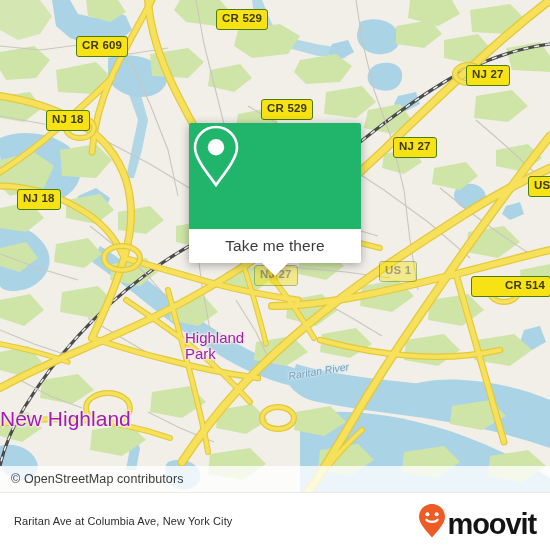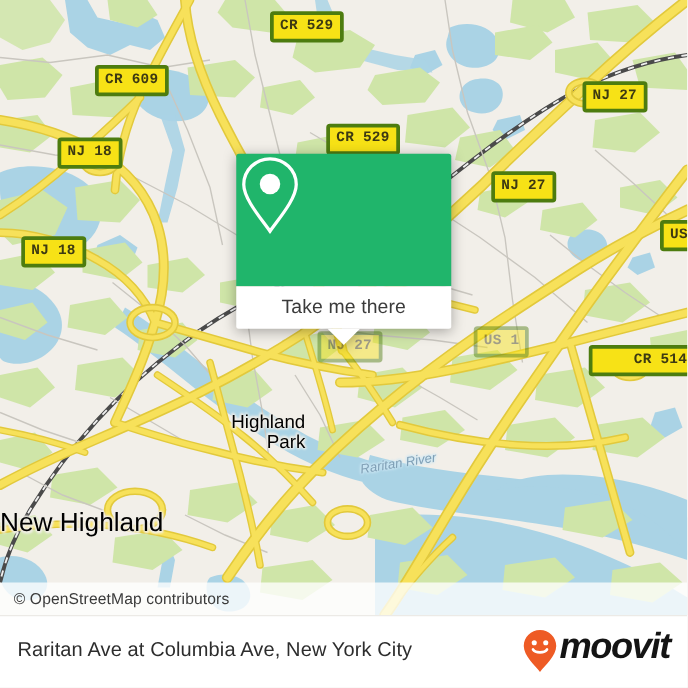--- a/index.html
+++ b/index.html
@@ -11,41 +11,40 @@
   #app{position:relative;width:550px;height:550px;overflow:hidden;background:#fff;}
 
   
   #map{position:absolute;left:0;top:0;width:550px;height:492px;overflow:hidden;background:#f2efe9;}
   #map svg{position:absolute;left:0;top:0;}
 
   
   .shield{
     position:absolute;
     background:#f7e216;
-    border:3px solid #4d7c0f;
+    border:1px solid #4d7c0f;
     border-radius:3px;
     color:#3d3a12;
     font-size:11.5px;
     font-weight:bold;
     line-height:1;
     padding:3px 5px 4px 5px;
     white-space:nowrap;
     letter-spacing:.2px;
     box-sizing:border-box;
-    font-family:Liberation Mono, monospace;
   }
   .shield.faded{opacity:.45;}
 
   
   .place{
     position:absolute;
-    color:#000000;
+    color:#a21caf;
     font-weight:normal;
     white-space:pre;
-    text-align:right;
+    text-align:left;
     text-shadow:
       1px 0 2px #f2efe9, -1px 0 2px #f2efe9,
       0 1px 2px #f2efe9, 0 -1px 2px #f2efe9,
       1px 1px 2px #f2efe9,-1px -1px 2px #f2efe9;
     line-height:1.05;
   }
   .place.big{font-size:21px;}
   .place.mid{font-size:15px;}
   .water-label{
     position:absolute;
@@ -95,22 +94,22 @@
   
   #footer{
     position:absolute;left:0;top:492px;width:550px;height:58px;
     background:#ffffff;overflow:hidden;
   }
   #footer-inner{
     position:relative;width:550px;height:58px;
     display:flex;align-items:center;justify-content:space-between;
     padding:0 14px;box-sizing:border-box;
   }
-  #footer-title{color:#2d2d2d;font-size:16px;letter-spacing:.1px;white-space:nowrap;}
-  #logo{display:flex;align-items:flex-start;gap:1px;font-style:italic;}
+  #footer-title{color:#2d2d2d;font-size:11px;letter-spacing:.1px;white-space:nowrap;}
+  #logo{display:flex;align-items:flex-end;gap:1px;}
   #logo-word{color:#141414;font-size:29px;font-weight:bold;letter-spacing:-1.1px;line-height:1;}
   .hairline{position:absolute;left:0;top:0;width:550px;height:1px;background:#eceae6;}
 </style>
 </head>
 <body>
 
 <div id="app">
 
   <div id="map">
 
@@ -338,21 +337,21 @@
           <ellipse cx="504" cy="292" rx="14" ry="10"></ellipse>
           <ellipse cx="468" cy="74" rx="13" ry="9"></ellipse>
           <ellipse cx="80" cy="128" rx="14" ry="10"></ellipse>
         </g>
 
       </g>
     </svg>
 
     <div id="shield-layer">
         <div class="shield" style="left: 216px; top: 9px;">CR 529</div>
-        <div class="shield" style="left: 76px; top: 52px;">CR 609</div>
+        <div class="shield" style="left: 76px; top: 36px;">CR 609</div>
         <div class="shield" style="left: 261px; top: 99px;">CR 529</div>
         <div class="shield" style="left: 466px; top: 65px;">NJ 27</div>
         <div class="shield" style="left: 46px; top: 110px;">NJ 18</div>
         <div class="shield" style="left: 393px; top: 137px;">NJ 27</div>
         <div class="shield" style="left: 17px; top: 189px;">NJ 18</div>
         <div class="shield" style="left: 528px; top: 176px;">US 1</div>
         <div class="shield faded" style="left: 254px; top: 265px;">NJ 27</div>
         <div class="shield faded" style="left: 379px; top: 261px;">US 1</div>
         <div class="shield" style="left: 471px; top: 276px; padding-left: 33px;">CR 514</div>
       </div>

